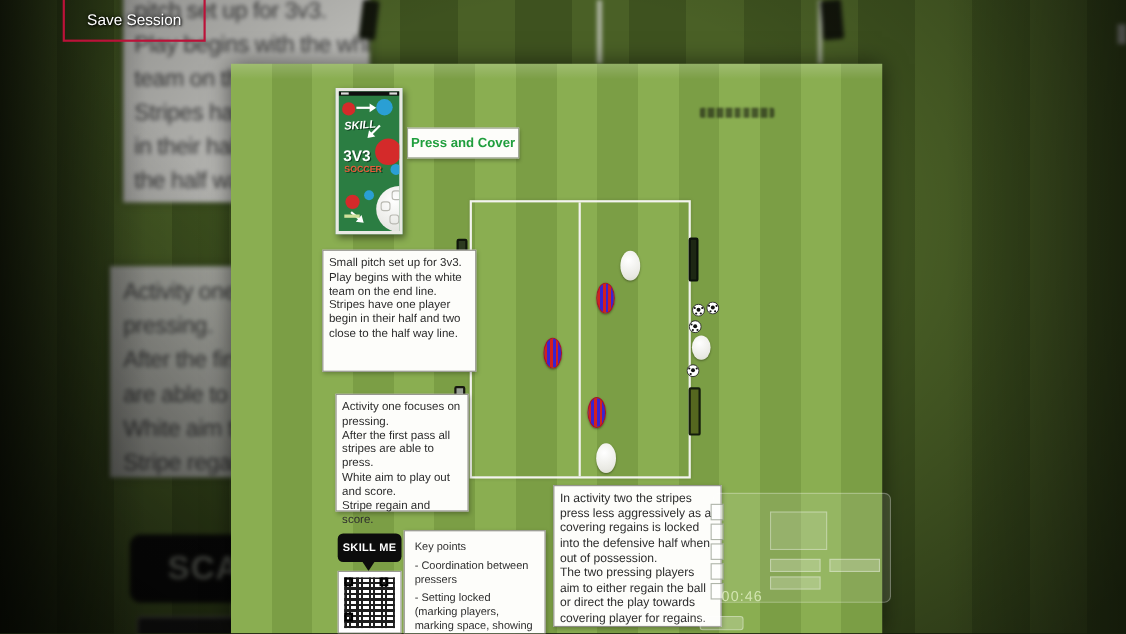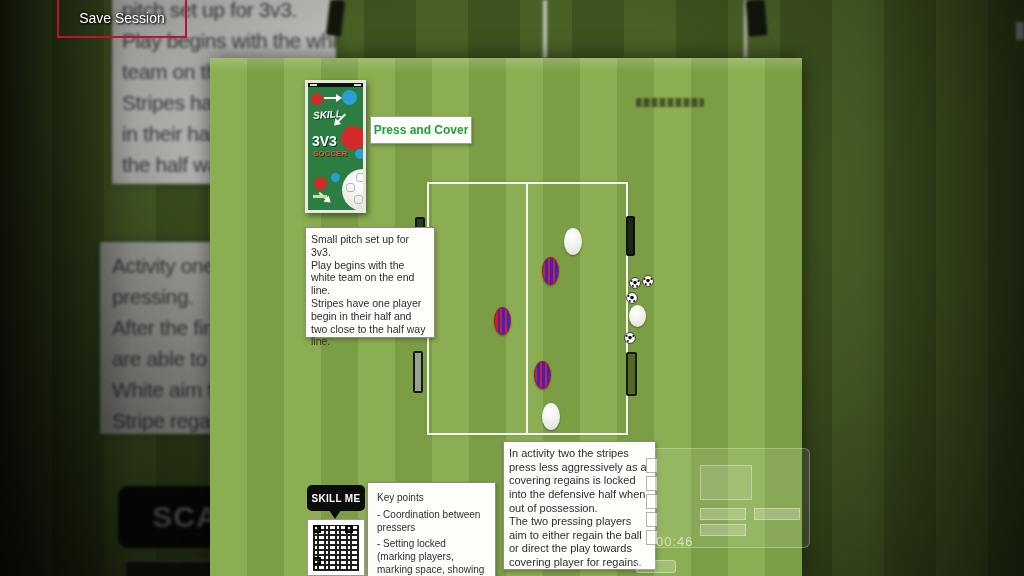--- a/index.html
+++ b/index.html
@@ -80,21 +80,21 @@
   .pl-s{width:17px;height:28px;border:1px solid #a5142d;
         background:repeating-linear-gradient(90deg,#d12020 0 2.5px,#3a23cf 2.5px 5px);
         box-shadow:0 1px 2px rgba(0,0,0,.4);}
   .pl-w{width:18px;height:27px;background:radial-gradient(circle at 40% 32%,#ffffff,#e9e9e3 70%,#d6d6cd);
         box-shadow:0 1px 2px rgba(0,0,0,.4);}
   .ball{position:absolute;width:12px;height:12px;}
 
   
   .note{position:absolute;background:#fdfdfa;border:1px solid #8d8d86;color:#2d2d2d;
         padding:5px 4px 4px 5px;white-space:pre-line;box-shadow:1px 2px 4px rgba(0,0,0,.28);}
-  #note1{left:305px;top:227px;width:130px;height:111px;font-size:10.5px;line-height:1.22;}
+  #note1{left:293px;top:227px;width:140px;height:111px;font-size:10.5px;line-height:1.22;}
   #note2{left:305px;top:358px;width:121px;height:107px;font-size:10.5px;line-height:1.22;}
   #note3{left:503px;top:441px;width:153px;height:129px;font-size:11px;line-height:1.24;}
   #keypoints{left:367px;top:482px;width:129px;height:110px;font-size:10px;line-height:1.28;white-space:normal;}
   #keypoints div{margin:4px;}
 
   
   #scanme{position:absolute;left:307px;top:485px;width:58px;height:26px;background:#0c0c0c;
         border-radius:5px;color:#fff;font-size:10px;font-weight:bold;display:flex;
         align-items:center;justify-content:center;letter-spacing:.3px;}
   #scanme-tail{position:absolute;left:329px;top:510px;width:0;height:0;
@@ -239,20 +239,24 @@
         <circle cx="6" cy="5.6" r="1.8" fill="#111"></circle>
         <circle cx="2.6" cy="4" r="1" fill="#111"></circle>
         <circle cx="9.4" cy="4" r="1" fill="#111"></circle>
         <circle cx="3.9" cy="9" r="1" fill="#111"></circle>
       </svg>
   </div>
 
   <div class="note" id="note1">Small pitch set up for 3v3.
 Play begins with the white team on the end line.
 Stripes have one player begin in their half and two close to the half way line.</div>
+  <div class="note" id="note2">Activity one focuses on pressing.
+After the first pass all stripes are able to press.
+White aim to play out and score.
+Stripe regain and score.</div>
   <div class="note" id="note3">In activity two the stripes press less aggressively as a covering regains is locked into the defensive half when out of possession.
 The two pressing players aim to either regain the ball or direct the play towards covering player for regains.</div>
   <div class="note" id="keypoints">
     <div>Key points</div>
     <div>- Coordination between pressers</div>
     <div>- Setting locked (marking players, marking space, showing to specific areas)</div>
     <div>- Make ground quickly,</div>
   </div>
 
   <div id="scanme">SKILL ME</div>

